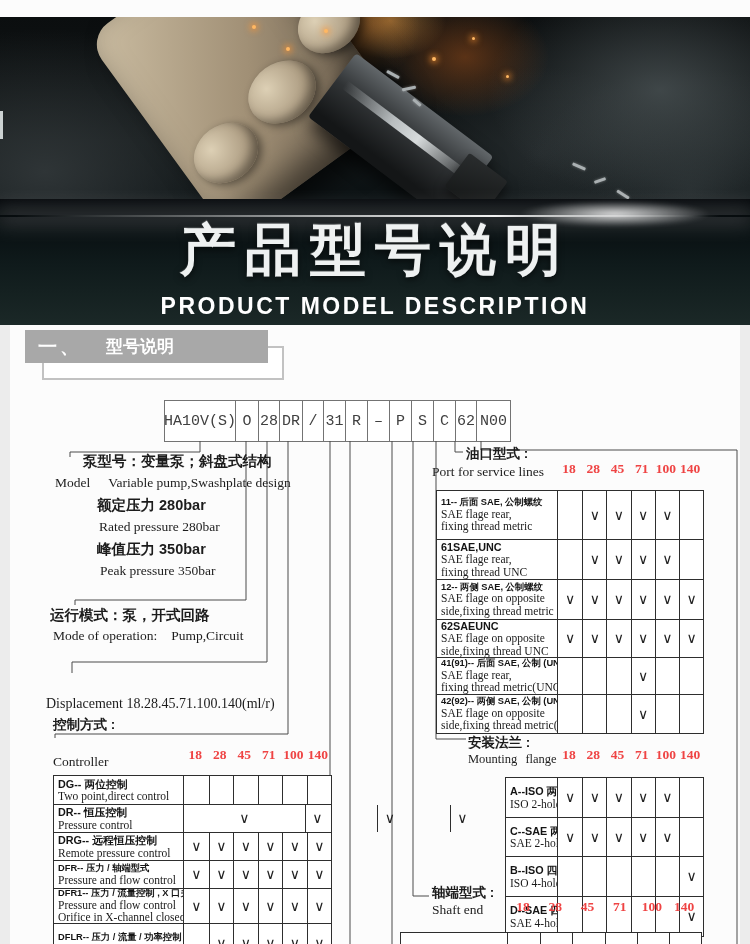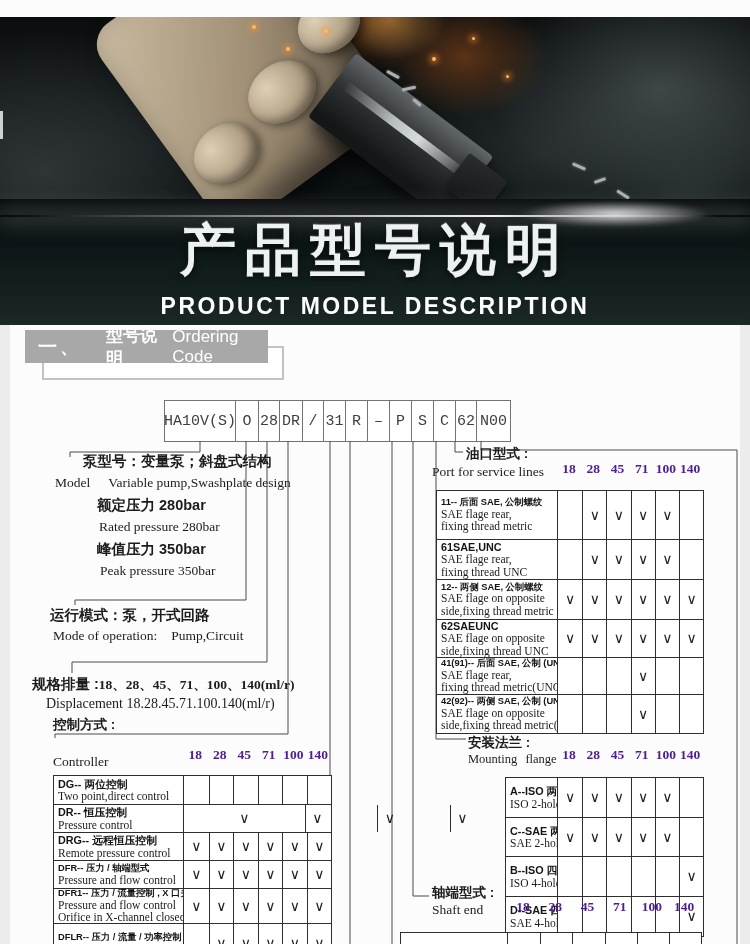--- a/index.html
+++ b/index.html
@@ -77,21 +77,21 @@
     padding:1px 2px 1px 4px;overflow:hidden;}
   .tlabel .l-zh{font-size:10.8px;font-weight:700;color:#141414;line-height:1.15;white-space:nowrap;}
   .tlabel .l-zh.small{font-size:9.3px;}
   .tlabel .l-en{font-family:"Liberation Serif","DejaVu Serif",serif;font-size:11.5px;color:#1a1a1a;line-height:1.08;white-space:nowrap;}
   .tcell{display:flex;align-items:center;justify-content:center;
     font-family:"Liberation Serif","DejaVu Serif",serif;font-size:14px;color:#222;box-sizing:border-box;}
   .tcell + .tcell{border-left:1px solid #2e2e2e;}
   .tlabel + .tcell{border-left:none;}
   .numrow{position:absolute;display:grid;height:17px;}
   .numrow span{display:flex;align-items:center;justify-content:center;
-    font-family:"Liberation Serif","DejaVu Serif",serif;font-size:13.5px;font-weight:600;color:#4c1d95;}
+    font-family:"Liberation Serif","DejaVu Serif",serif;font-size:13.5px;font-weight:600;color:#ef4444;}
 </style>
 </head>
 <body>
 
 <div class="hero">
   <div class="photo">
     <div class="plate"></div>
     <div class="bump" style="left:296px;top:-20px;width:66px;height:54px;"></div>
     <div class="bump" style="left:246px;top:46px;width:72px;height:58px;"></div>
     <div class="bump" style="left:192px;top:108px;width:68px;height:56px;"></div>
@@ -123,21 +123,20 @@
 </div>
 
 <div class="content">
   <div class="edge" style="left:0;"></div>
   <div class="edge" style="left:740px;"></div>
 
   <div class="hdr-shadow"></div>
   <div class="hdr-box">
     <span class="hdr-num">一、</span>
     <span class="hdr-zh">型号说明</span>
-    <span class="hdr-en">Ordering Code</span>
   </div>
 
   <div class="code-row" id="codeRow">
       <div class="code-box" style="width: 70px;">HA10V(S)</div>
       <div class="code-box" style="width: 22px;">O</div>
       <div class="code-box" style="width: 20px;">28</div>
       <div class="code-box" style="width: 22px;">DR</div>
       <div class="code-box" style="width: 20px;">/</div>
       <div class="code-box" style="width: 21px;">31</div>
       <div class="code-box" style="width: 21px;">R</div>
@@ -172,23 +171,20 @@
   <div class="lab zh-b" style="left:97px;top:171px;">额定压力 280bar</div>
   <div class="lab en-s" style="left:99px;top:194px;">Rated pressure 280bar</div>
   <div class="lab zh-b" style="left:97px;top:215px;">峰值压力 350bar</div>
   <div class="lab en-s" style="left:100px;top:238px;">Peak pressure 350bar</div>
 
   <div class="lab en-s" style="left:53px;top:303px;">
     <span>Mode of operation:</span><span style="margin-left:14px;">Pump,Circuit</span>
   </div>
   <div class="lab zh-b" style="left:50px;top:281px;">运行模式：泵，开式回路</div>
 
-  <div class="lab" style="left:32px;top:350px;">
-    <span class="zh-b">规格排量 :</span><span class="en-s" style="font-weight:600;">18、28、45、71、100、140(ml/r)</span>
-  </div>
   <div class="lab en-s" style="left:46px;top:371px;font-size:14px;">Displacement 18.28.45.71.100.140(ml/r)</div>
 
   <div class="lab sec-zh" style="left:53px;top:391px;">控制方式 :</div>
   <div class="lab sec-en" style="left:53px;top:429px;">Controller</div>
 
   <div class="lab sec-zh" style="left:466px;top:120px;">油口型式 :</div>
   <div class="lab sec-en" style="left:432px;top:139px;">Port for service lines</div>
 
   <div class="lab sec-zh" style="left:468px;top:409px;">安装法兰 :</div>
   <div class="lab sec-en" style="left:468px;top:427px;font-size:12.5px;word-spacing:5px;">Mounting flange</div>

